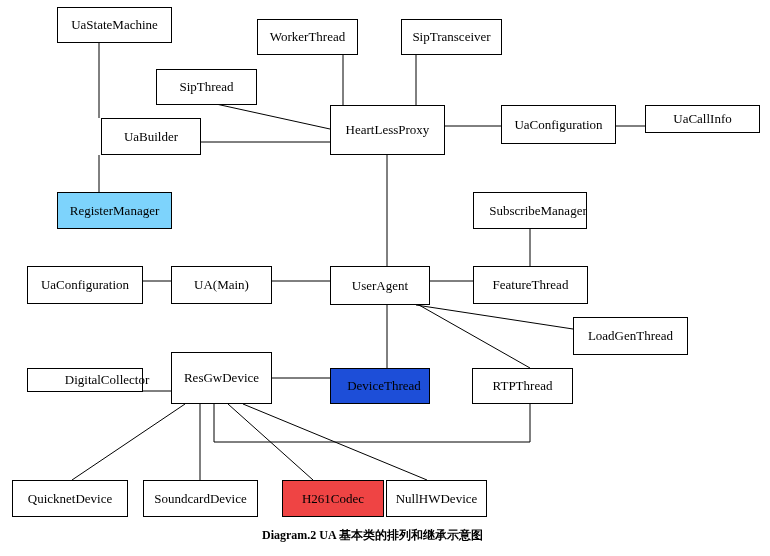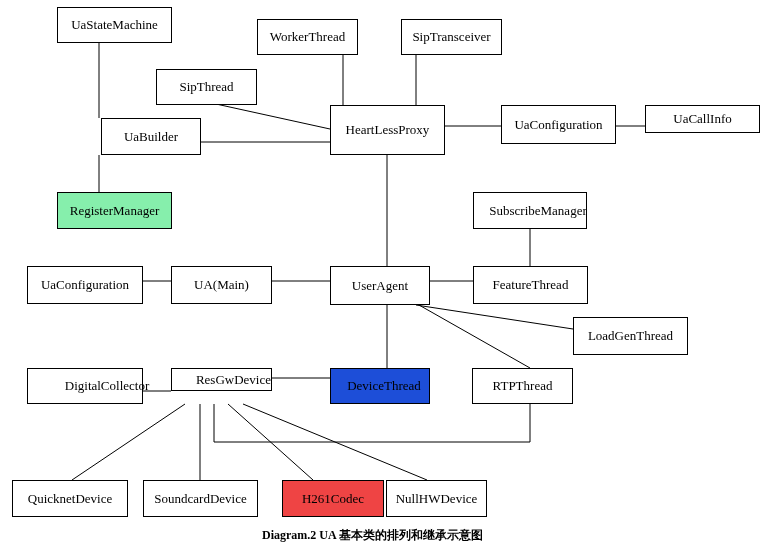--- a/index.html
+++ b/index.html
@@ -90,45 +90,45 @@
       </div>
       <div class="node" style="left: 501px; top: 105px; width: 115px; height: 39px; background: rgb(255, 255, 255);">
         <span>UaConfiguration</span>
       </div>
       <div class="node" style="left: 645px; top: 105px; width: 115px; height: 28px; background: rgb(255, 255, 255);">
         <span>UaCallInfo</span>
       </div>
       <div class="node" style="left: 57px; top: 118px; width: 100px; height: 37px; background: rgb(255, 255, 255); margin-left: 44px;">
         <span>UaBuilder</span>
       </div>
-      <div class="node" style="left: 57px; top: 192px; width: 115px; height: 37px; background: #86efac;">
+      <div class="node" style="left: 57px; top: 192px; width: 115px; height: 37px; background: #7dd3fc;">
         <span>RegisterManager</span>
       </div>
       <div class="node" style="left: 473px; top: 192px; width: 114px; height: 37px; background: rgb(255, 255, 255); padding-left: 16px;">
         <span>SubscribeManager</span>
       </div>
       <div class="node" style="left: 27px; top: 266px; width: 116px; height: 38px; background: rgb(255, 255, 255);">
         <span>UaConfiguration</span>
       </div>
       <div class="node" style="left: 171px; top: 266px; width: 101px; height: 38px; background: rgb(255, 255, 255);">
         <span>UA(Main)</span>
       </div>
       <div class="node" style="left: 330px; top: 266px; width: 100px; height: 39px; background: rgb(255, 255, 255);">
         <span>UserAgent</span>
       </div>
       <div class="node" style="left: 473px; top: 266px; width: 115px; height: 38px; background: rgb(255, 255, 255);">
         <span>FeatureThread</span>
       </div>
       <div class="node" style="left: 573px; top: 317px; width: 115px; height: 38px; background: rgb(255, 255, 255);">
         <span>LoadGenThread</span>
       </div>
-      <div class="node" style="left: 27px; top: 368px; width: 116px; height: 36px; background: rgb(255, 255, 255); padding-left: 44px;">
+      <div class="node" style="left: 27px; top: 368px; width: 116px; height: 24px; background: rgb(255, 255, 255); padding-left: 44px;">
         <span>DigitalCollector</span>
       </div>
-      <div class="node" style="left: 171px; top: 368px; width: 101px; height: 23px; background: rgb(255, 255, 255); justify-content: flex-end;">
+      <div class="node" style="left: 171px; top: 352px; width: 101px; height: 52px; background: rgb(255, 255, 255);">
         <span>ResGwDevice</span>
       </div>
       <div class="node" style="left: 330px; top: 368px; width: 100px; height: 36px; background: #1d4ed8; padding-left: 8px;">
         <span>DeviceThread</span>
       </div>
       <div class="node" style="left: 472px; top: 368px; width: 101px; height: 36px; background: rgb(255, 255, 255);">
         <span>RTPThread</span>
       </div>
       <div class="node" style="left: 12px; top: 480px; width: 116px; height: 37px; background: rgb(255, 255, 255);">
         <span>QuicknetDevice</span>

